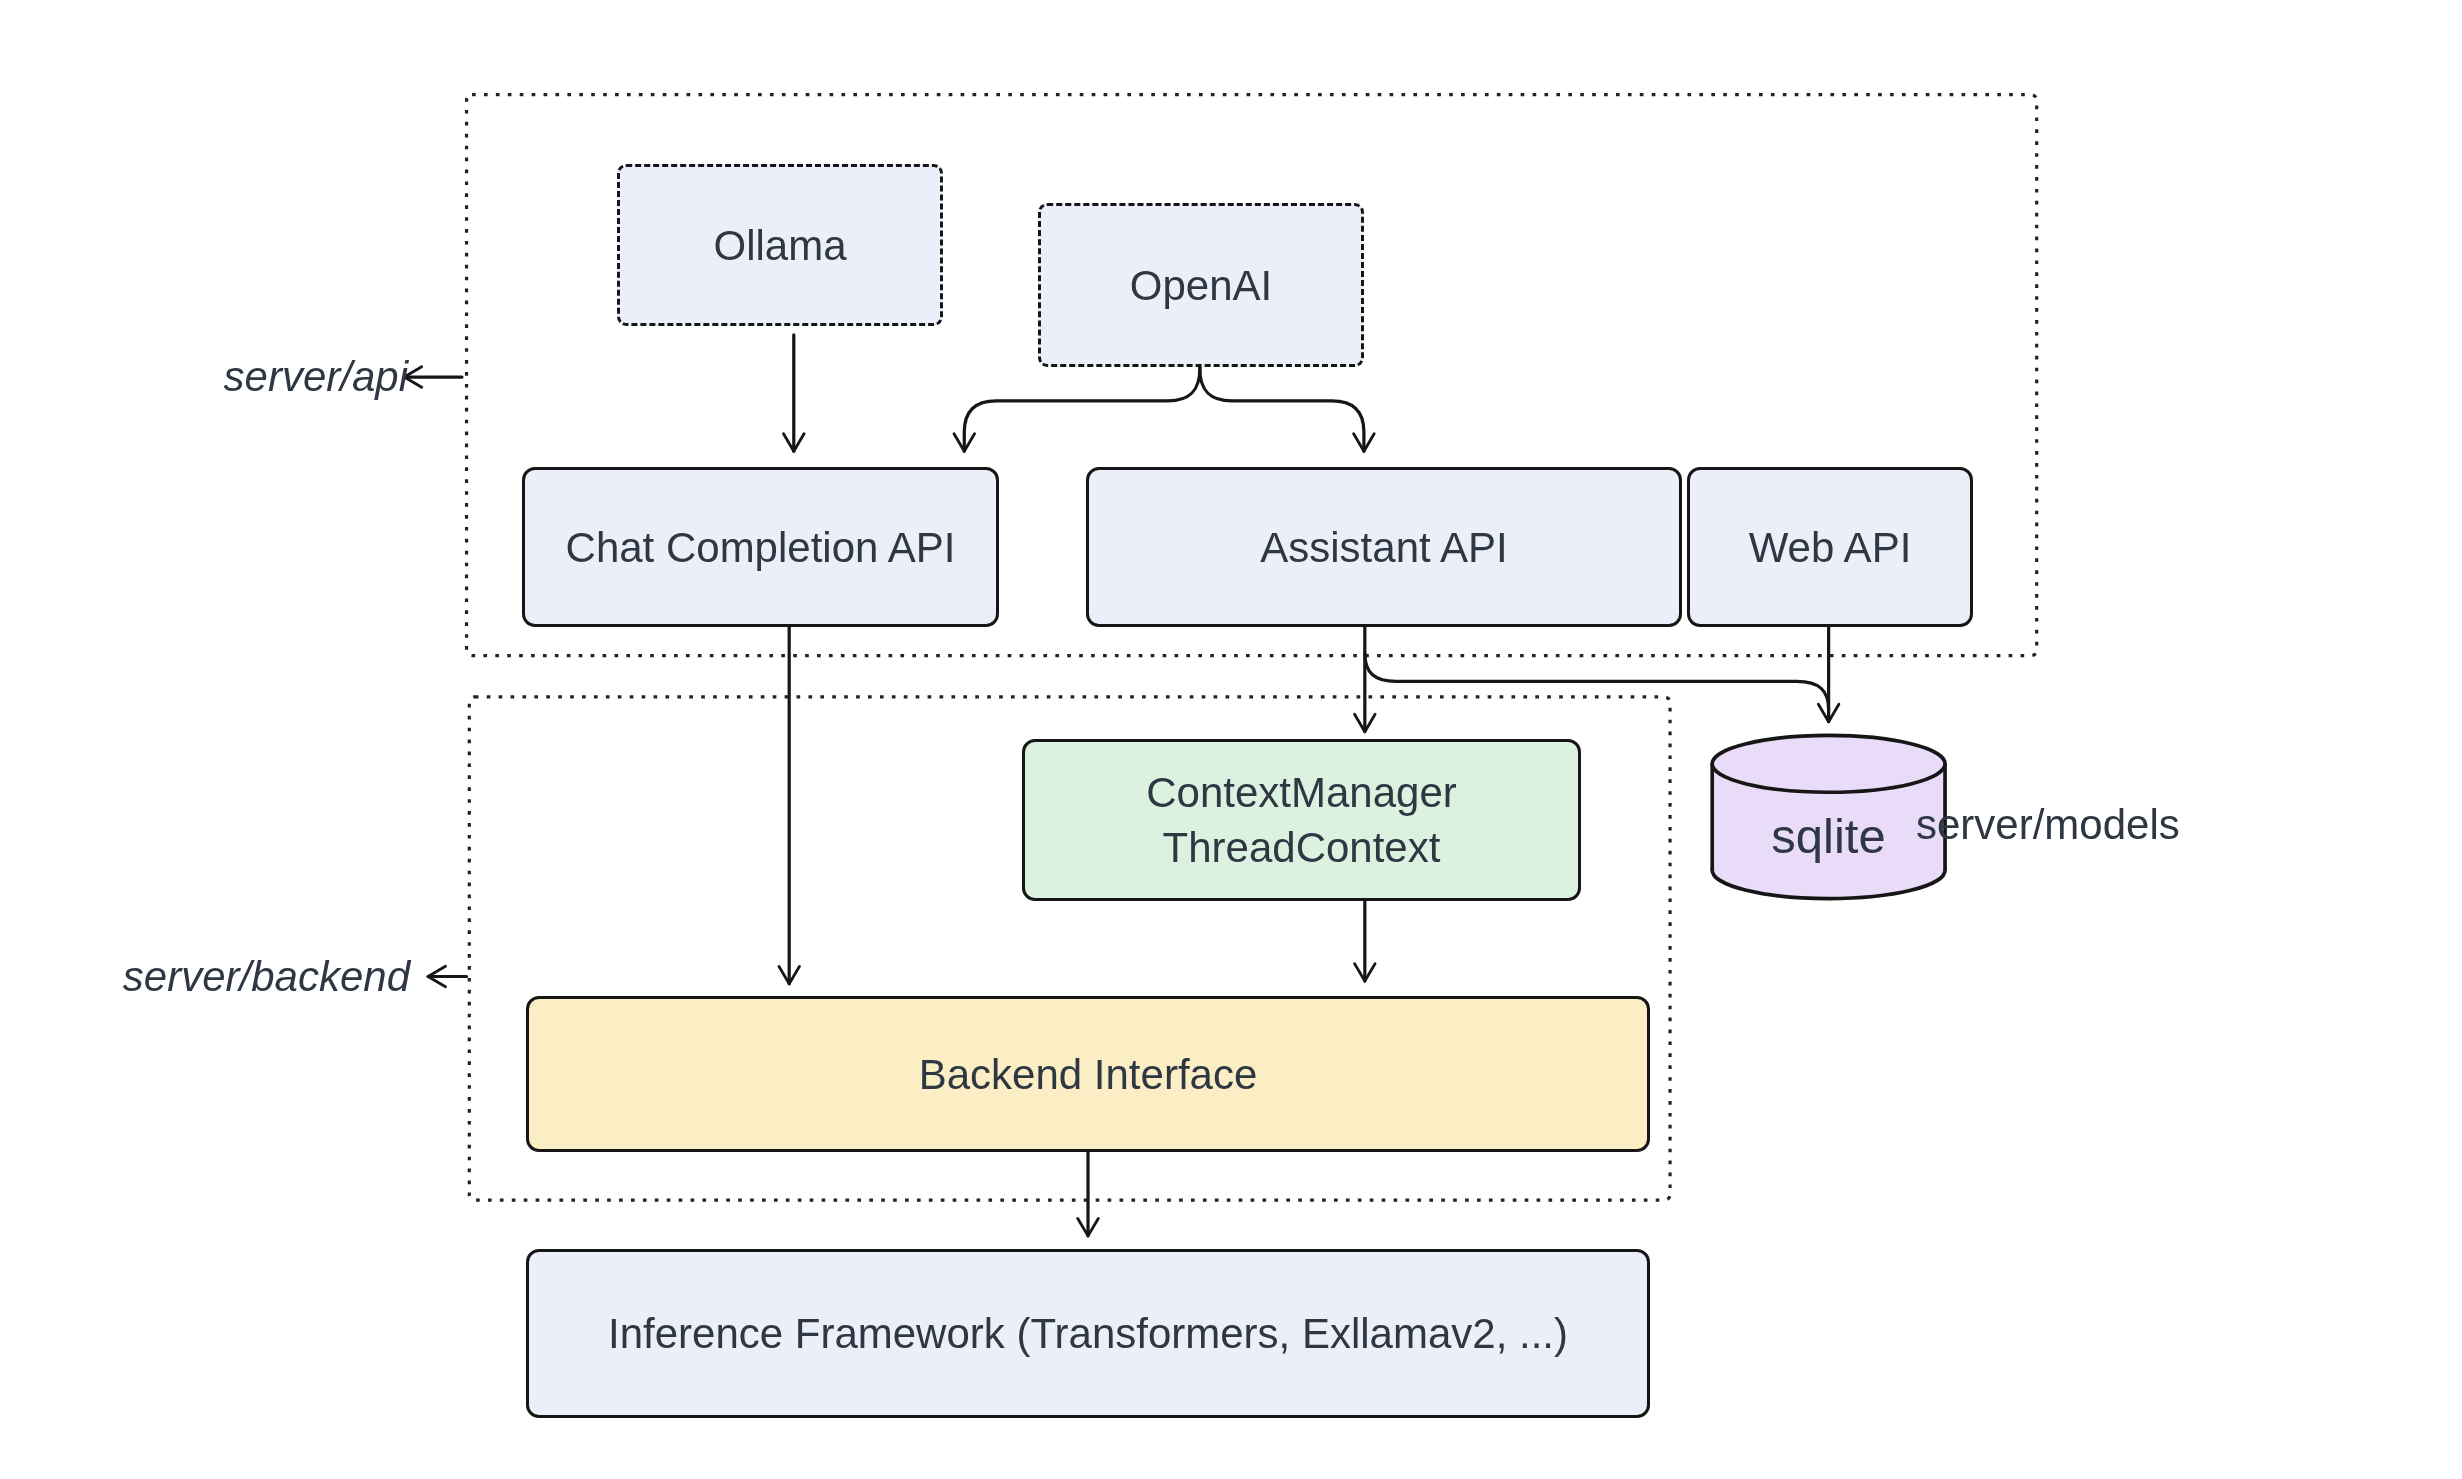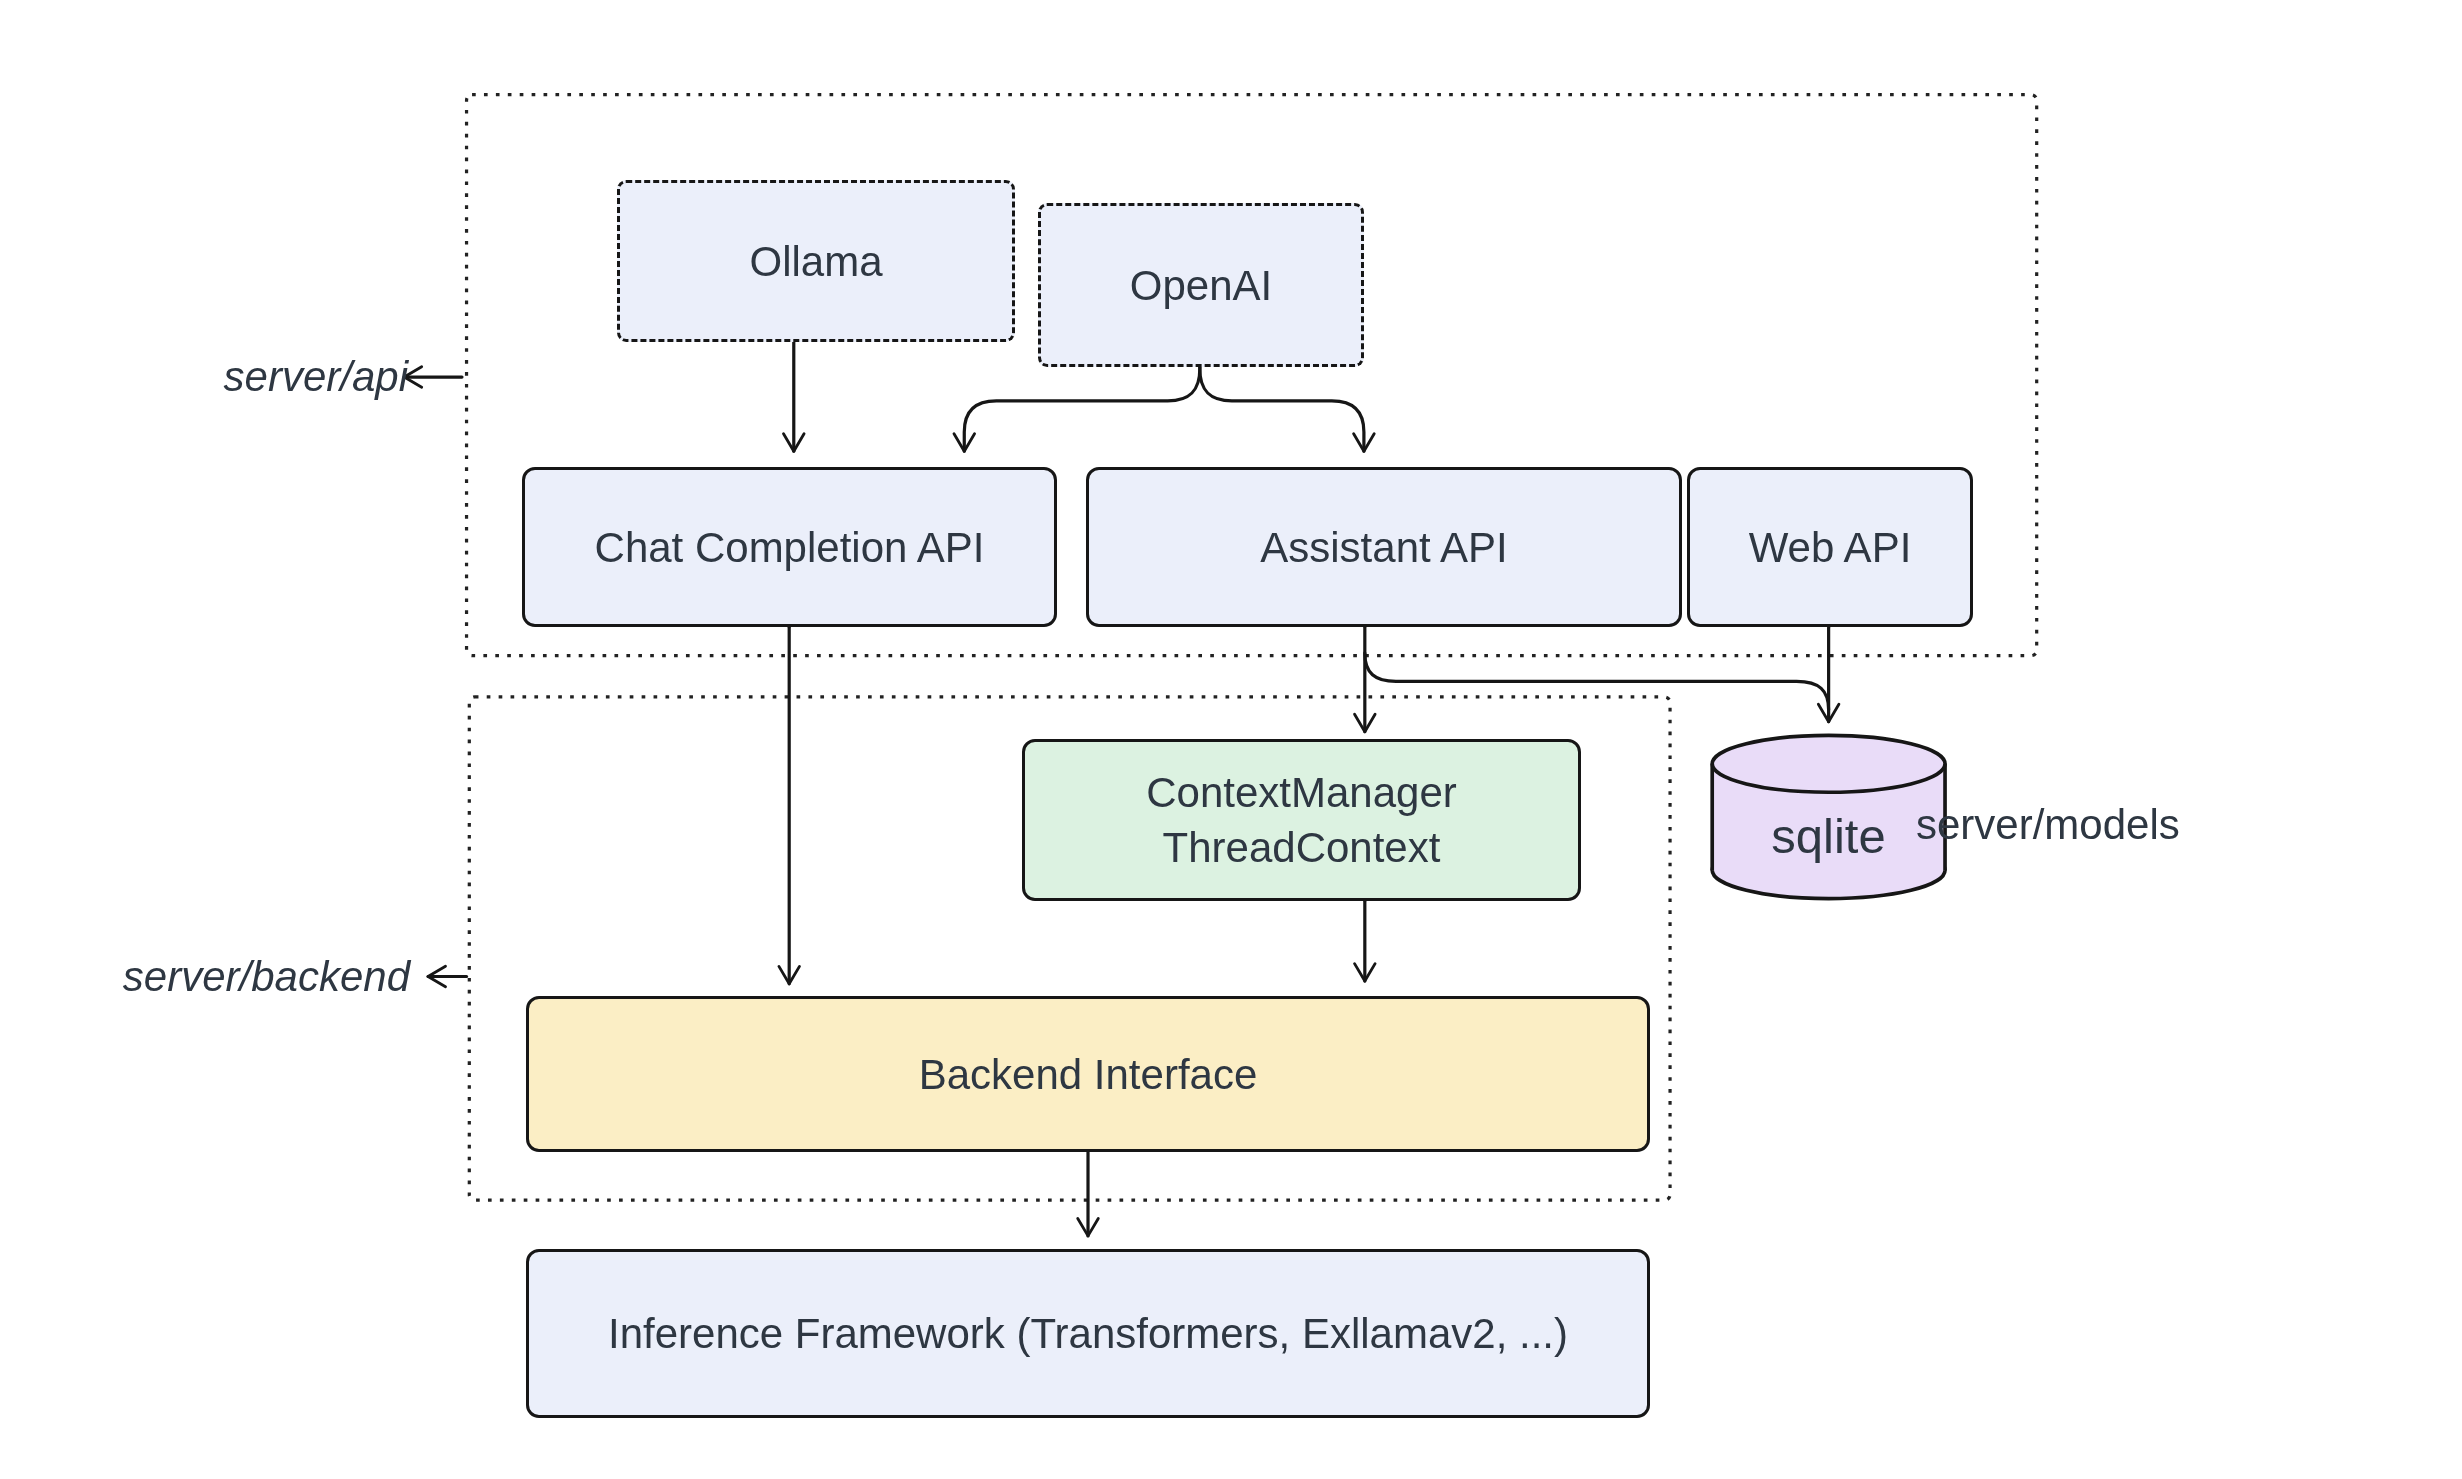--- a/index.html
+++ b/index.html
@@ -50,23 +50,23 @@
     z-index: 4;
   }
   .right-align { text-align: right; font-style: italic; }
 
   #svg-layer {
     position: absolute;
     inset: 0;
     z-index: 2;
     pointer-events: none;
   }
-  #node-ollama            { left: 617px;  top: 180px;  width: 398px;  height: 162px; }
+  #node-ollama            { left: 617px;  top: 164px;  width: 326px;  height: 162px; }
   #node-openai            { left: 1038px; top: 172px;  width: 326px;  height: 164px; margin-top: 31px; }
-  #node-chat-completion   { left: 522px;  top: 467px;  width: 535px;  height: 160px; }
+  #node-chat-completion   { left: 522px;  top: 467px;  width: 477px;  height: 160px; }
   #node-assistant-api     { left: 1086px; top: 467px;  width: 596px;  height: 160px; }
   #node-web-api           { left: 1687px; top: 467px;  width: 286px;  height: 160px; }
   #node-context-manager   { left: 1022px; top: 739px;  width: 559px;  height: 162px; }
   #node-backend-interface { left: 526px;  top: 996px; width: 1124px; height: 156px; }
   #node-inference         { left: 526px;  top: 1249px; width: 1124px; height: 169px; }
 
   #label-server-api     { left: 133px;  top: 350px;  width: 275px; }
   #label-server-backend { left: 78px;   top: 950px; width: 332px; }
   #label-server-models  { left: 1916px; top: 798px; }
   #label-sqlite {

